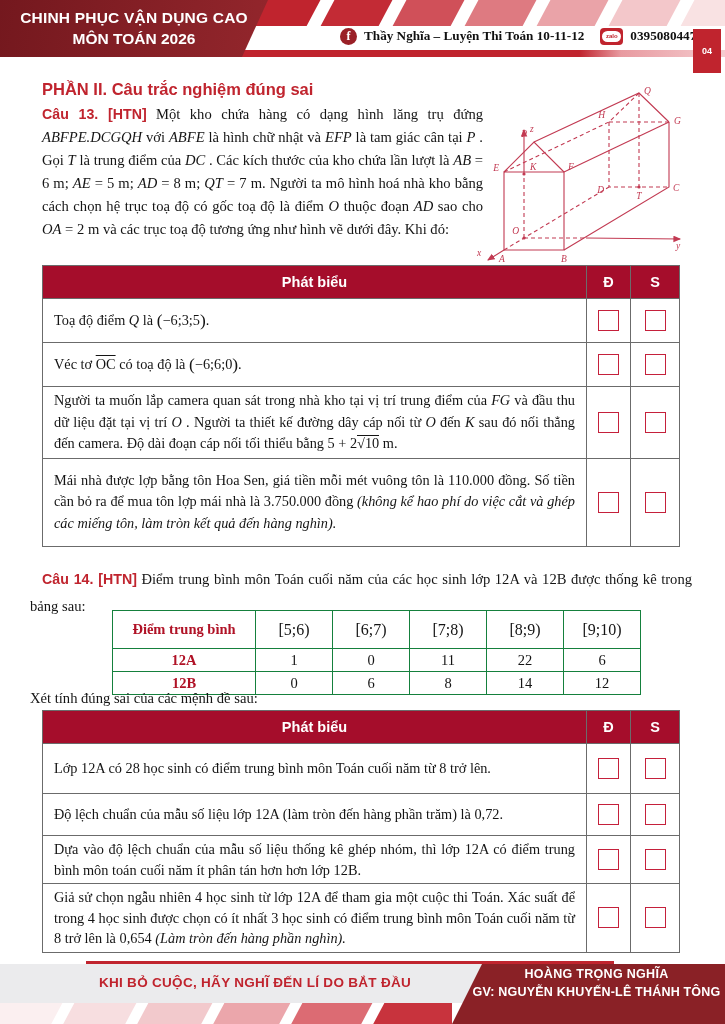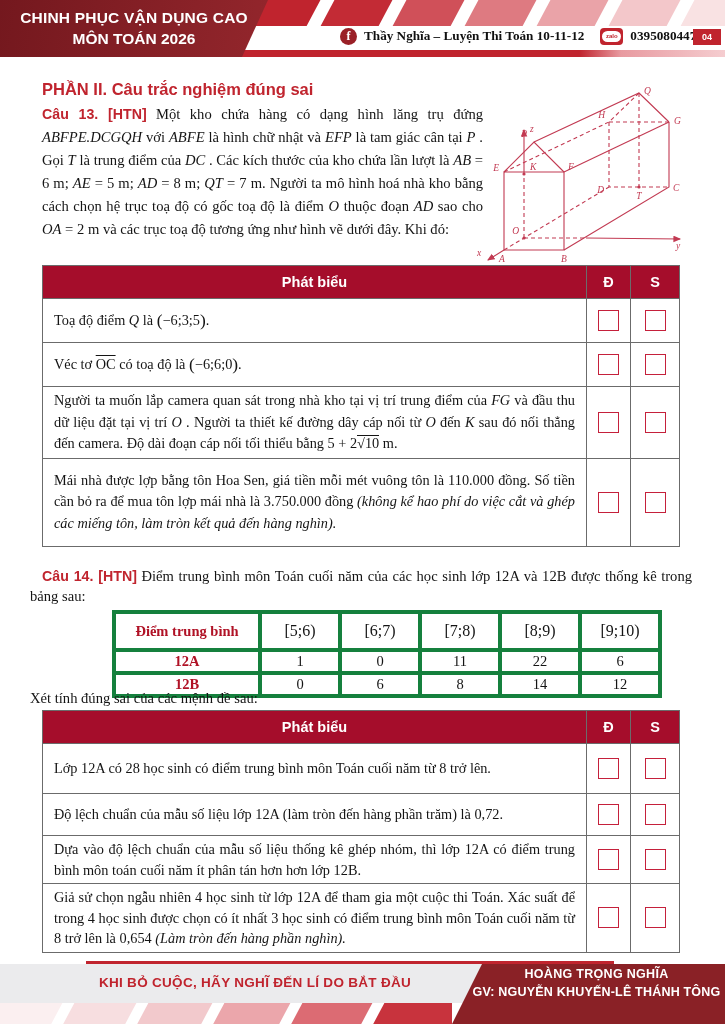--- a/index.html
+++ b/index.html
@@ -33,21 +33,21 @@
     font:bold 12px "Liberation Serif",serif;flex:none}
   .fb-icon::before{content:"f"}
   .hdr-name{font-weight:bold;font-size:13.2px;margin-left:7px;color:#101010;white-space:nowrap}
   .zalo-icon{width:23px;height:17px;background:#c0242e;border-radius:4px;margin-left:16px;
     position:relative;display:inline-block;flex:none}
   .zalo-icon::before{content:"zalo";position:absolute;left:2px;right:2px;top:3px;bottom:3px;
     background:#fff;border-radius:6px;color:#c0242e;
     font:bold 6px "Liberation Sans",sans-serif;text-align:center;line-height:11px}
   .hdr-phone{font-weight:bold;font-size:13.2px;margin-left:7px;color:#101010;white-space:nowrap}
   .page-badge{position:absolute;right:4px;top:29px;background:#c0242e;color:#fff;
-    font:bold 9px "Liberation Sans",sans-serif;padding:3px 9px}
+    font:bold 9px "Liberation Sans",sans-serif;padding:17px 9px}
   
   .section-title{position:absolute;left:42px;top:80px;
     font:bold 16.5px "Liberation Sans",sans-serif;color:#c0242e}
   
   .q13{position:absolute;left:42px;top:103px;width:441px;font-size:14.6px;line-height:23px;
     text-align:justify}
   .sg-lab{font-family:Liberation Sans, sans-serif;font-weight:bold;color:#c0242e;font-size:14.2px}
   .sg-m{font-style:italic}
   .sg-i{font-style:italic}
   .sg-vec{text-decoration:overline}
@@ -73,27 +73,27 @@
   .t13 tbody tr:nth-child(2){height:44px}
   .t13 tbody tr:nth-child(3){height:70px}
   .t13 tbody tr:nth-child(4){height:88px}
   .t14{top:710px}
   .t14 tbody tr:nth-child(1){height:50px}
   .t14 tbody tr:nth-child(2){height:42px}
   .t14 tbody tr:nth-child(3){height:44px}
   .t14 tbody tr:nth-child(4){height:68px}
   .t14 td.stmt{line-height:20.5px}
   
-  .q14{position:absolute;left:30px;top:566px;width:662px;font-size:14.6px;line-height:20px;
+  .q14{position:absolute;left:30px;top:566px;width:662px;font-size:14.6px;line-height:27px;
     text-align:justify;text-indent:12px}
   .note{position:absolute;left:30px;top:690px;font-size:14.6px}
   
   .stats{position:absolute;left:112px;top:610px;border-collapse:collapse;text-align:center;
     font-size:14.5px;background:#fff;border:1.5px solid #b5404e}
-  .stats th,.stats td{border:4px solid #15803d}
+  .stats th,.stats td{border:1px solid #15803d}
   .stats th{color:#b01226;font-weight:bold;width:140px}
   .stats td{width:74px}
   .stats tr:nth-child(1){height:38px}
   .stats tr:nth-child(1) td{font-size:16px}
   .stats tr:nth-child(2),.stats tr:nth-child(3){height:23px}
   
   .ft-topline{position:absolute;left:86px;top:961px;width:528px;height:3px;background:#c0242e}
   .ft-band{position:absolute;left:0;top:964px;width:725px;height:39px;background:#ebebed}
   .ft-motto{position:absolute;left:40px;top:975px;width:430px;text-align:center;
     font:bold 13.5px "Liberation Sans",sans-serif;color:#c0242e;letter-spacing:.3px}

